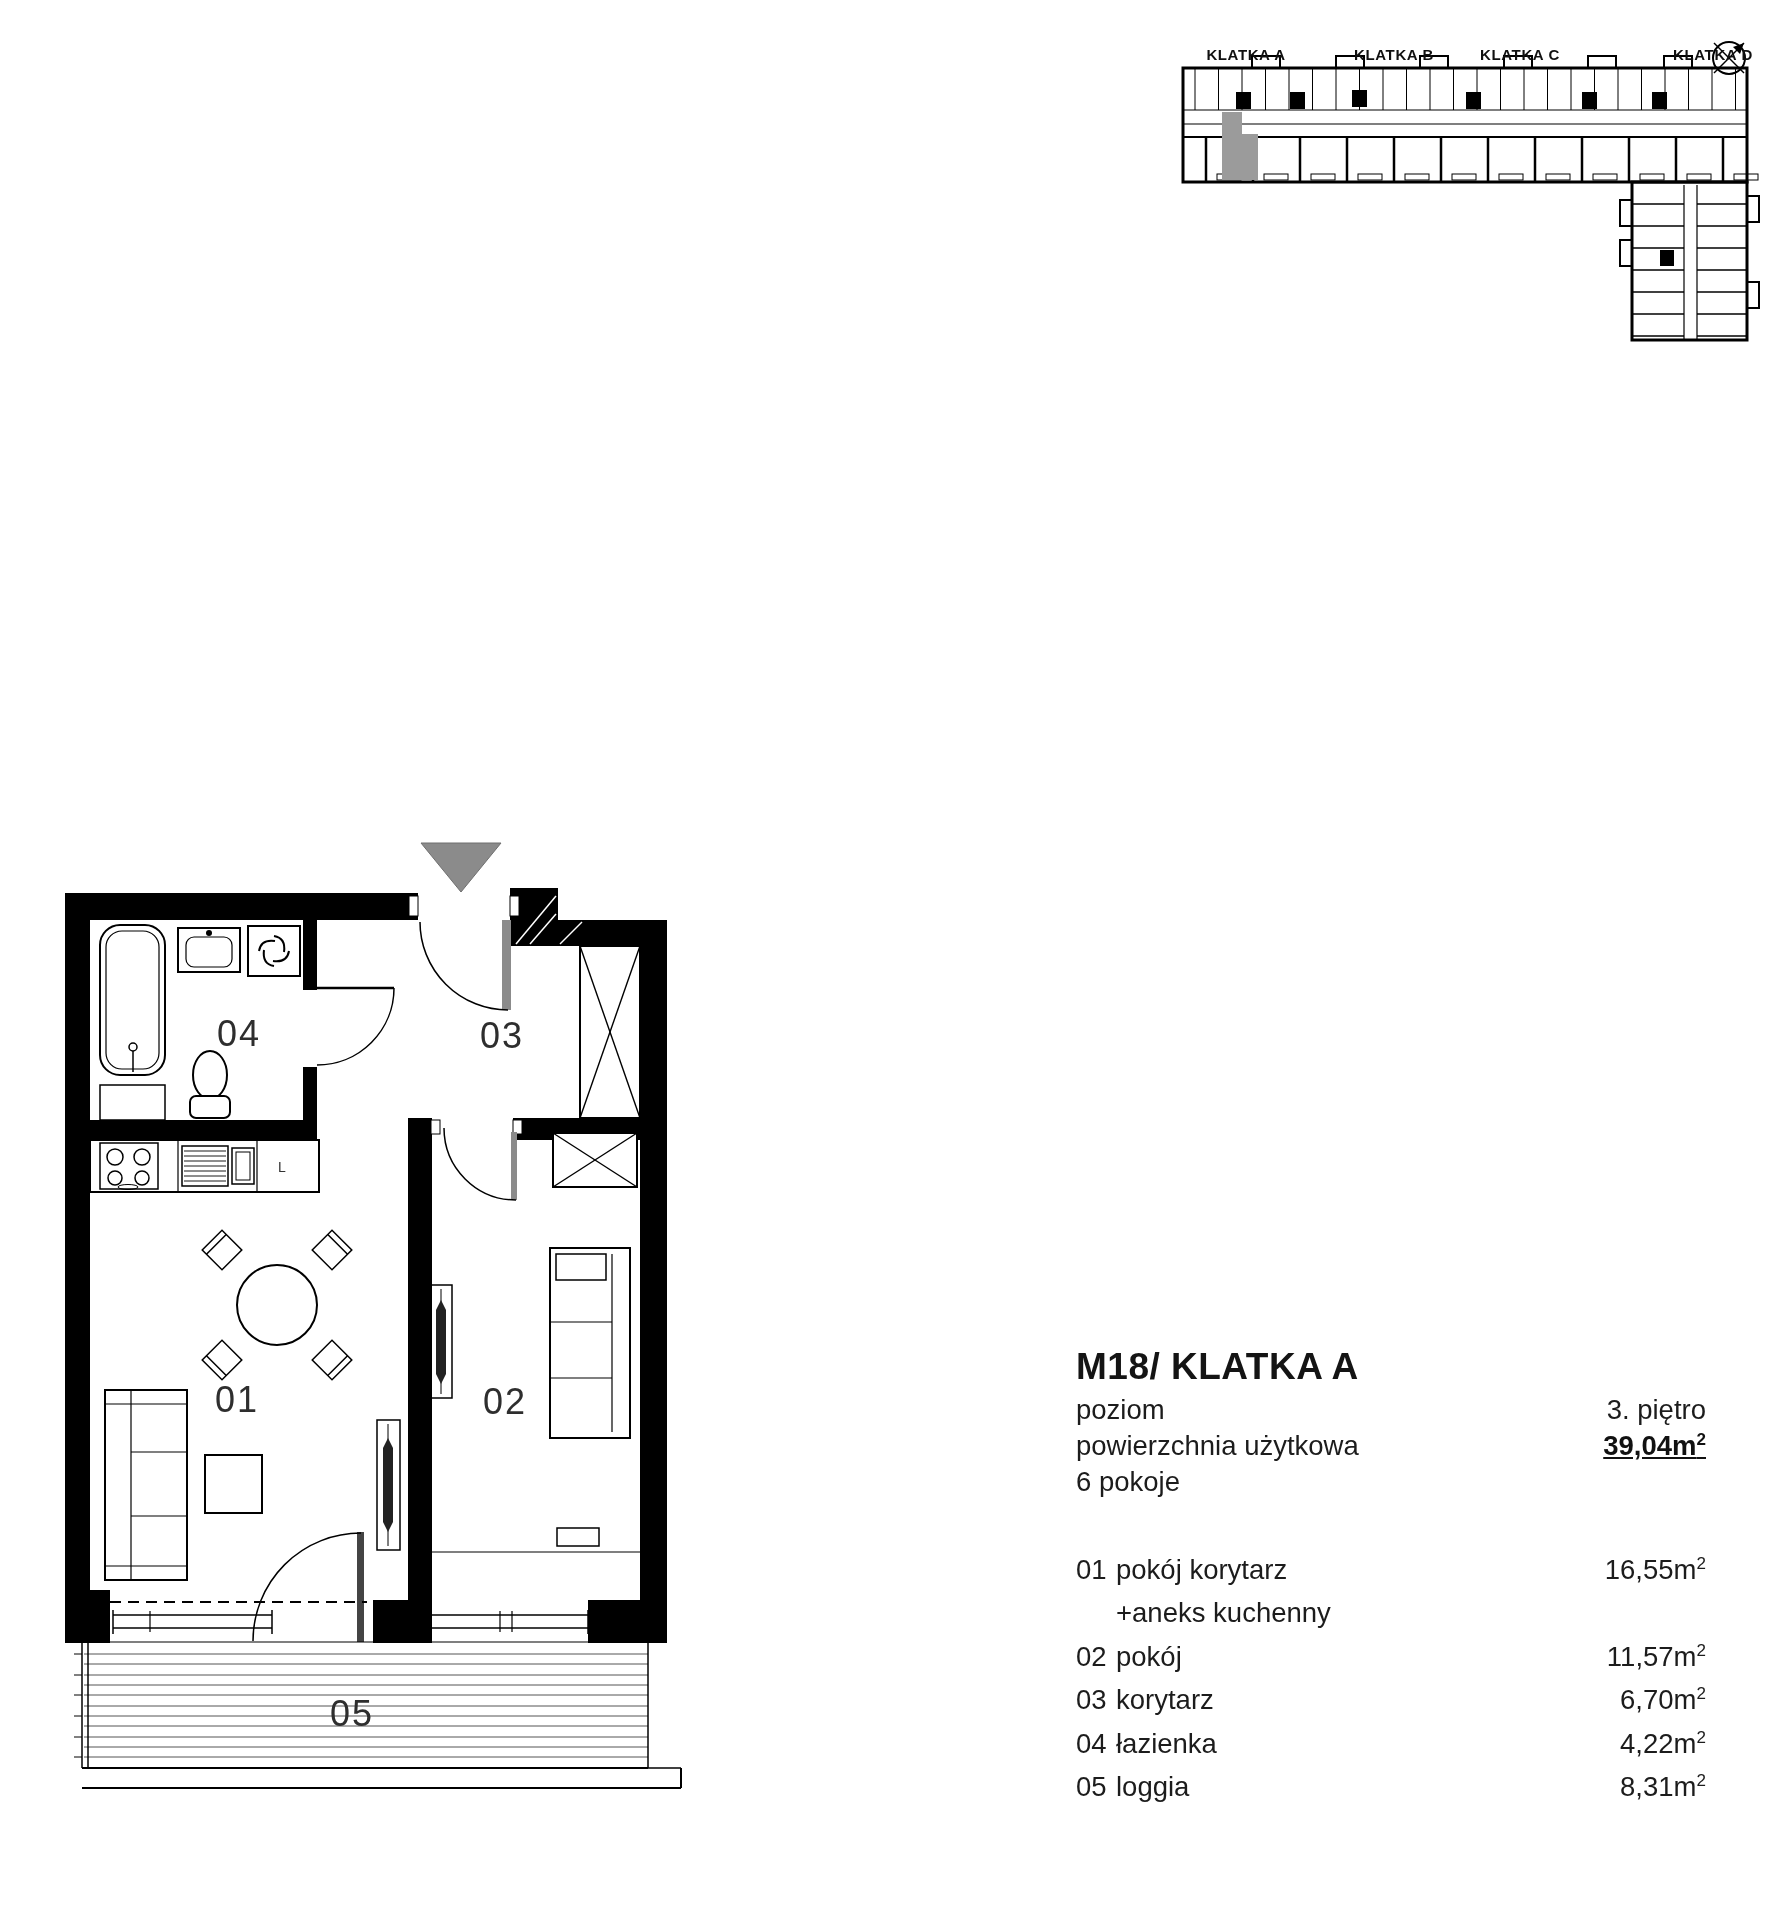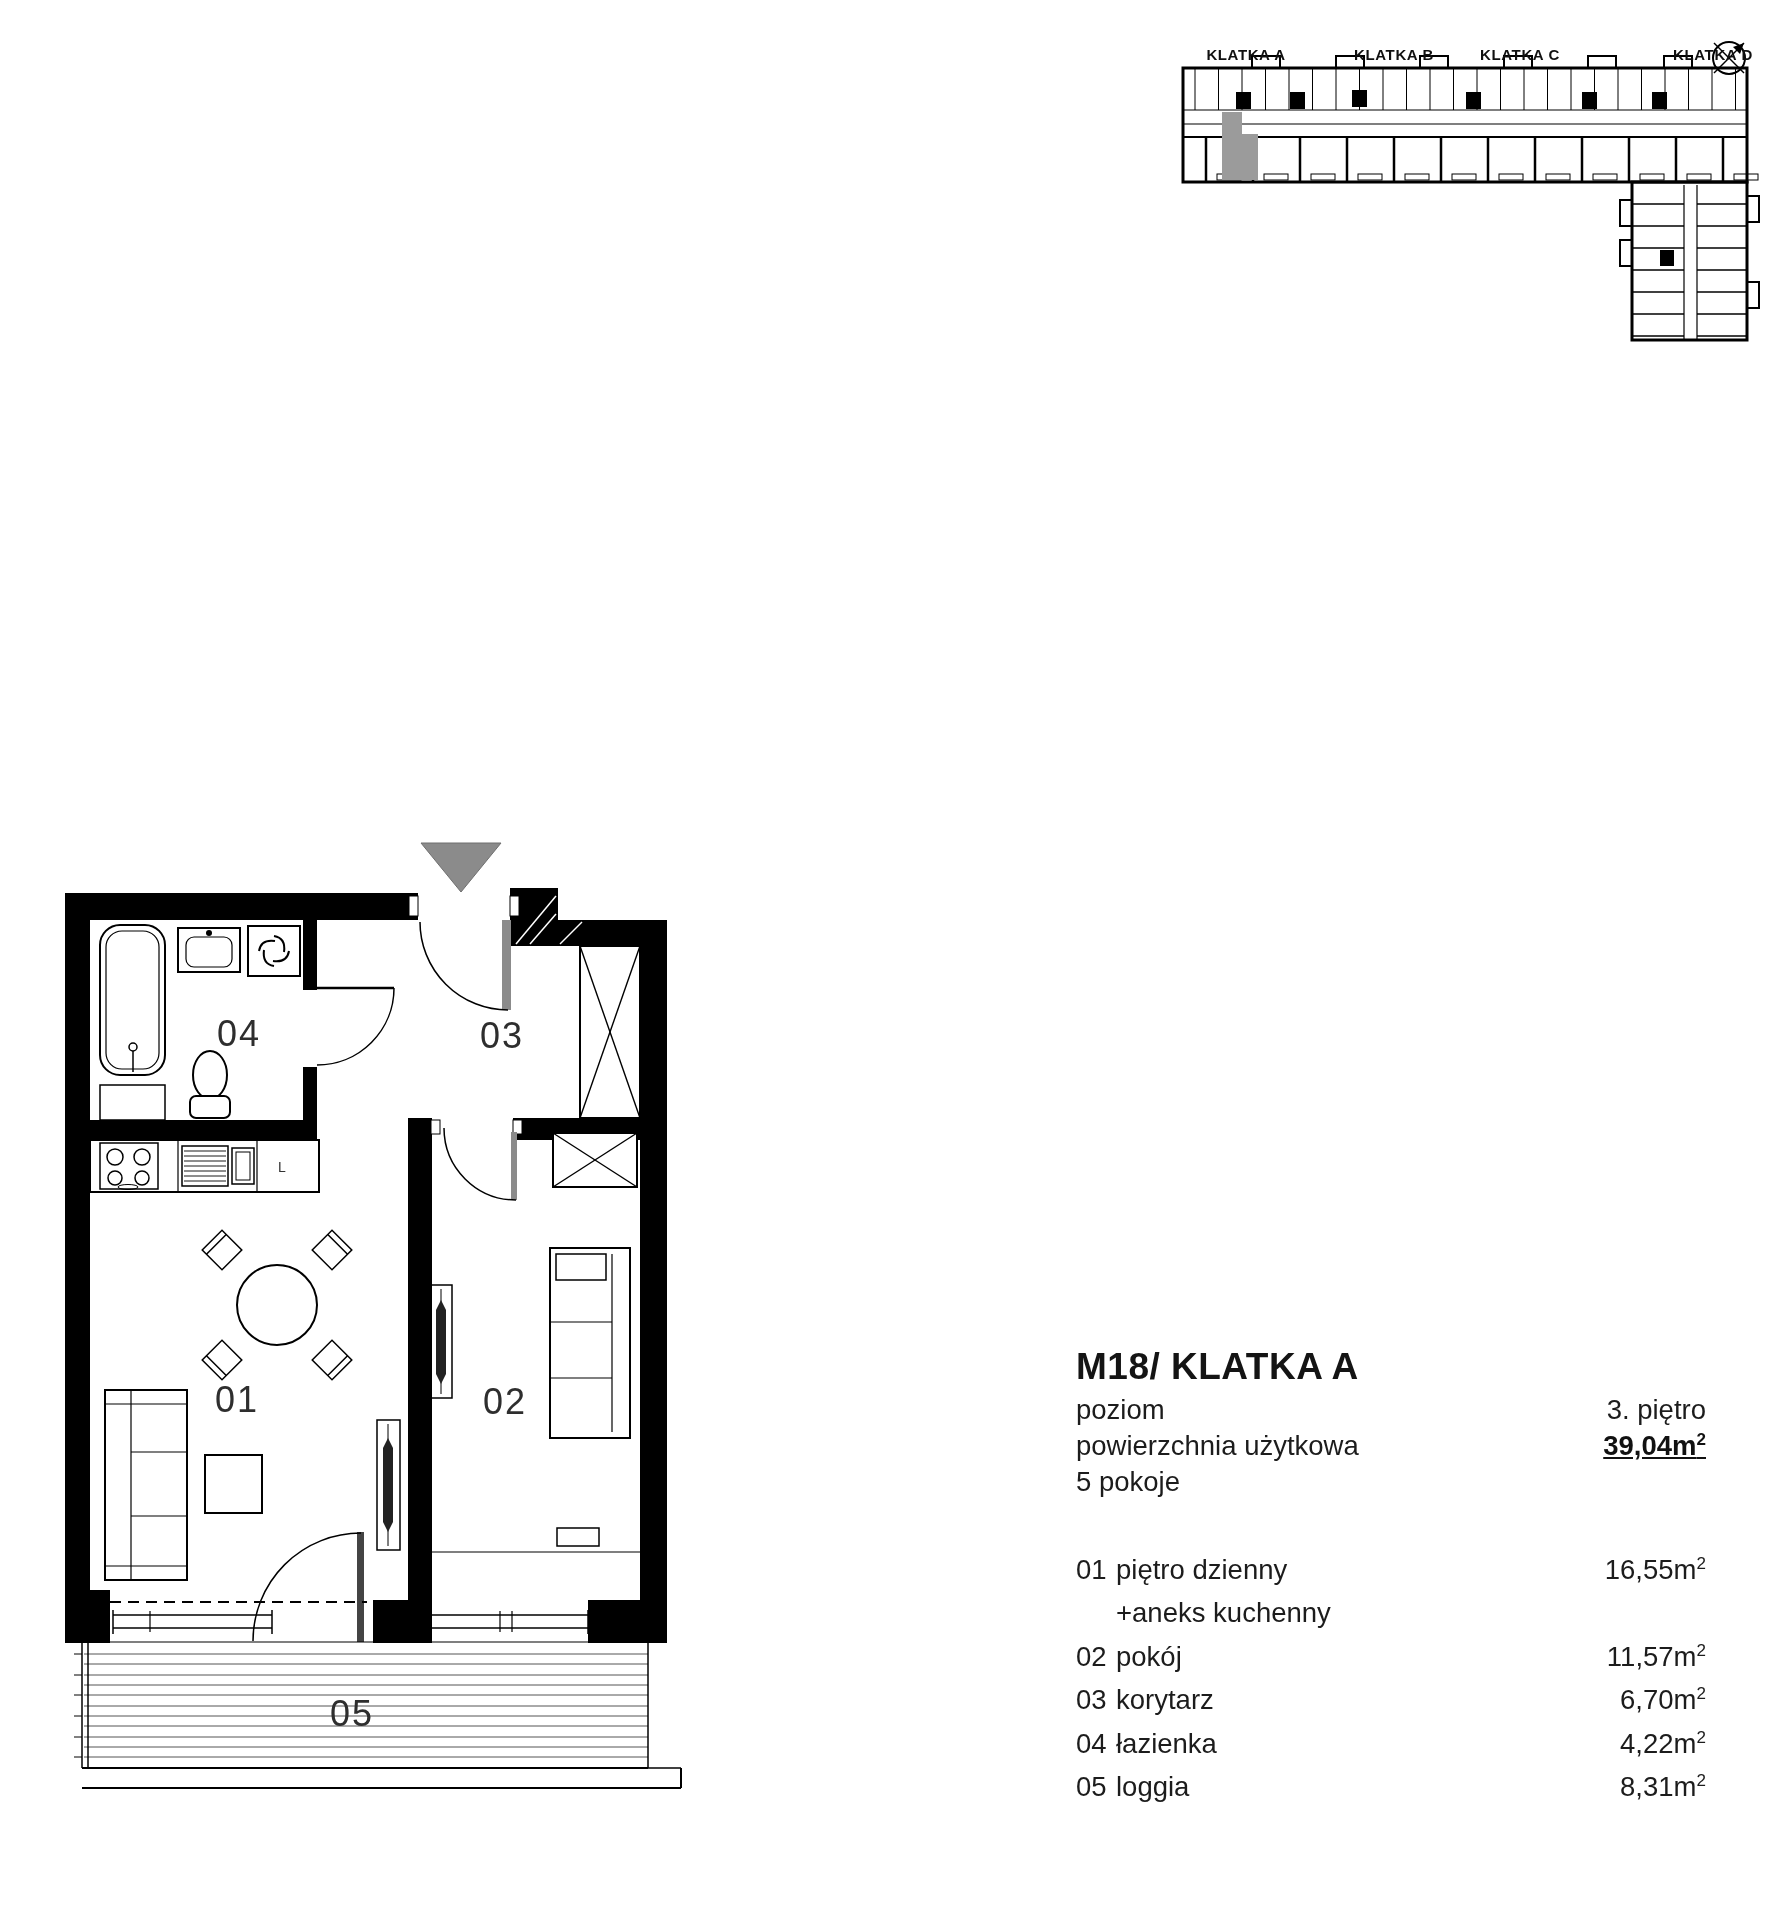--- a/index.html
+++ b/index.html
@@ -373,25 +373,25 @@
 
   <div class="row r-level">
     <span>poziom</span>
     <span class="v">3. piętro</span>
   </div>
   <div class="row r-area">
     <span>powierzchnia użytkowa</span>
     <span class="v bold"><span>39,04m</span><sup>2</sup></span>
   </div>
   <div class="row r-rooms">
-    <span>5 pokoje</span>
+    <span>6 pokoje</span>
   </div>
 
   <div class="row rr0">
-    <span><span class="num">01</span><span>piętro dzienny</span></span>
+    <span><span class="num">01</span><span>pokój korytarz</span></span>
     <span class="v"><span>16,55m</span><sup>2</sup></span>
   </div>
   <div class="row rr1">
     <span class="indent">+aneks kuchenny</span>
   </div>
   <div class="row rr2">
     <span><span class="num">02</span><span>pokój</span></span>
     <span class="v"><span>11,57m</span><sup>2</sup></span>
   </div>
   <div class="row rr3">

